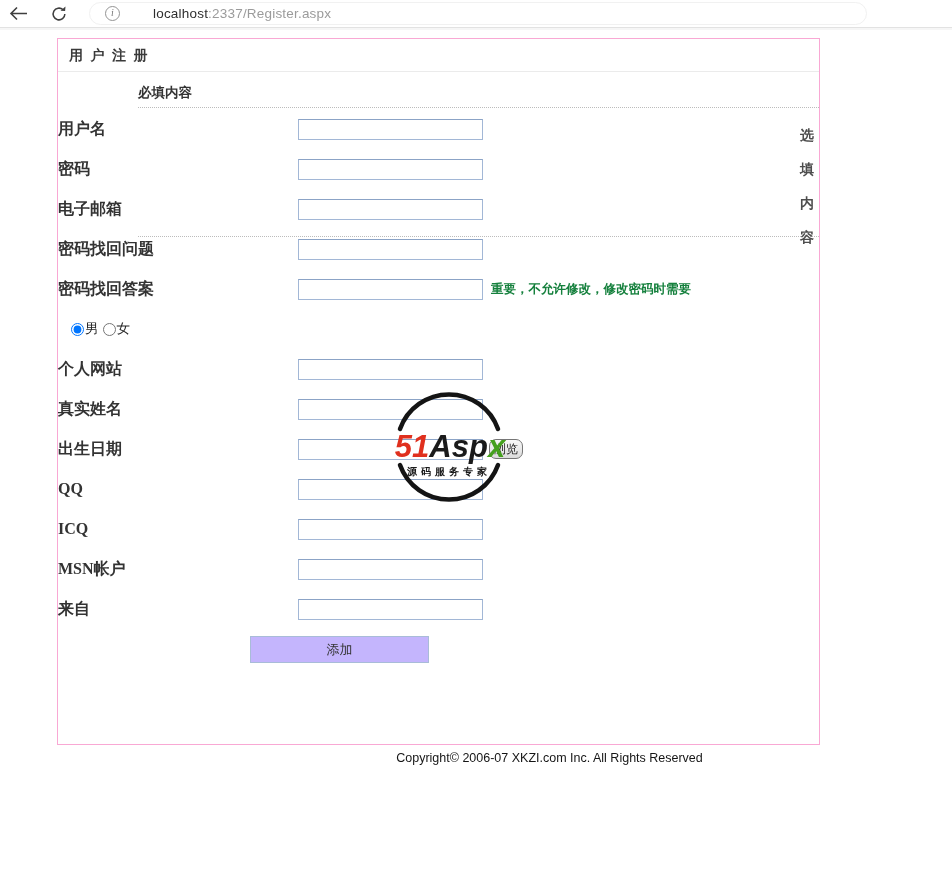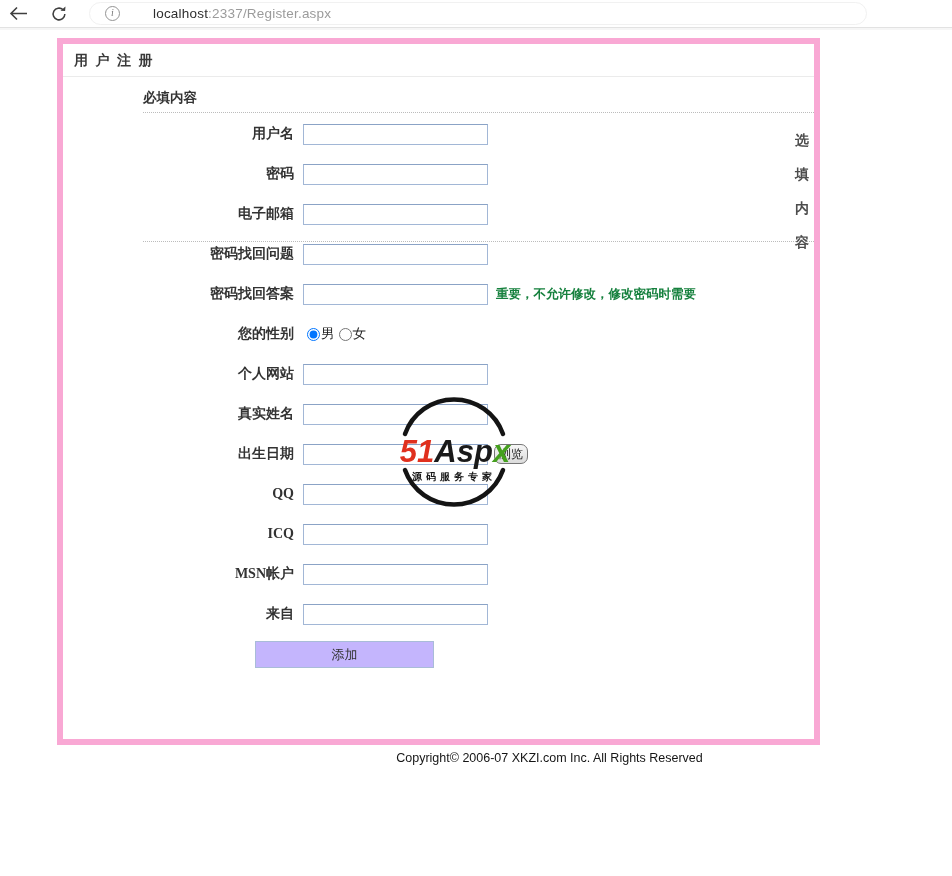--- a/index.html
+++ b/index.html
@@ -16,34 +16,34 @@
     border-radius: 12px; display: flex; align-items: center; padding-left: 15px; }
   .info-badge { width: 15px; height: 15px; border: 1.5px solid #949494; border-radius: 50%;
     color: #777; font-size: 10px; line-height: 12px; text-align: center;
     font-family: "Liberation Serif", serif; font-style: italic; }
   .url { margin-left: 13px; font-size: 13.5px; letter-spacing: .2px; white-space: nowrap; }
   .url .host { color: #2e2e2e; margin-left: 20px; }
   .url .path { color: #9b9b9b; }
 
   
   .panel { position: relative; margin: 10px 0 0 57px; width: 763px; height: 707px;
-    border: 6px solid #f9a8d4; background: #fff;
+    border: 1px solid #f9a8d4; background: #fff;
     font-family: "Liberation Serif", "DejaVu Serif", serif; }
   .title-row { height: 33px; line-height: 33px; padding-left: 11px;
     border-bottom: 1px solid #ebebeb; font-weight: bold; font-size: 14px;
     color: #3a3a3a; letter-spacing: 2px; }
   .req-header { position: absolute; left: 80px; top: 45px; font-weight: bold;
     font-size: 13.5px; color: #333; }
   .dotted { position: absolute; left: 80px; right: 0; border-top: 1px dotted #bcbcbc; }
   .dotted-1 { top: 68px; }
   .dotted-2 { top: 197px; }
 
   .rows { position: absolute; top: 70px; left: 0; right: 0; }
   .row { height: 40px; display: flex; align-items: center; }
-  .flabel { width: 231px; text-align: right; font-weight: bold; font-size: 14px; color: #333; }
+  .flabel { width: 231px; font-weight: bold; font-size: 16px; color: #333; }
   .fctl { margin-left: 9px; display: flex; align-items: center; }
   .tin { width: 185px; height: 21px; border: 1px solid #a2b7d6; border-top-color: #8ba3c6;
     background: #fff; font-size: 13px; padding: 0 3px; outline: none; }
   .note { margin-left: 8px; color: #15803d; font-weight: bold; font-size: 12.5px; white-space: nowrap; }
   .radio-wrap { display: flex; align-items: center; font-size: 13.5px; color: #222; }
   .radio-wrap input { margin: 0 1px 0 4px; }
   .browse-btn { margin-left: 6px; height: 20px; padding: 0 4px; font-size: 12px; color: #222;
     border: 1px solid #767676; border-radius: 7px;
     background: linear-gradient(#f7f7f7, #dcdcdc); cursor: pointer;
     font-family: "Liberation Serif", serif; }
@@ -121,21 +121,20 @@
         </div>
     </div>
     <div class="row">
       <label class="flabel">密码找回答案</label>
       <div class="fctl">
         <input class="tin" type="text" style="">
         <span class="note">重要，不允许修改，修改密码时需要</span>
       </div>
     </div>
     <div class="row">
-      <label class="flabel">您的性别</label>
       <div class="fctl radio-wrap">
         <input type="radio" name="gender" checked="" style="">
         <span>男</span>
         <input type="radio" name="gender" style="">
         <span>女</span>
       </div>
     </div>
     <div class="row">
       <label class="flabel">个人网站</label>
       <div class="fctl">

